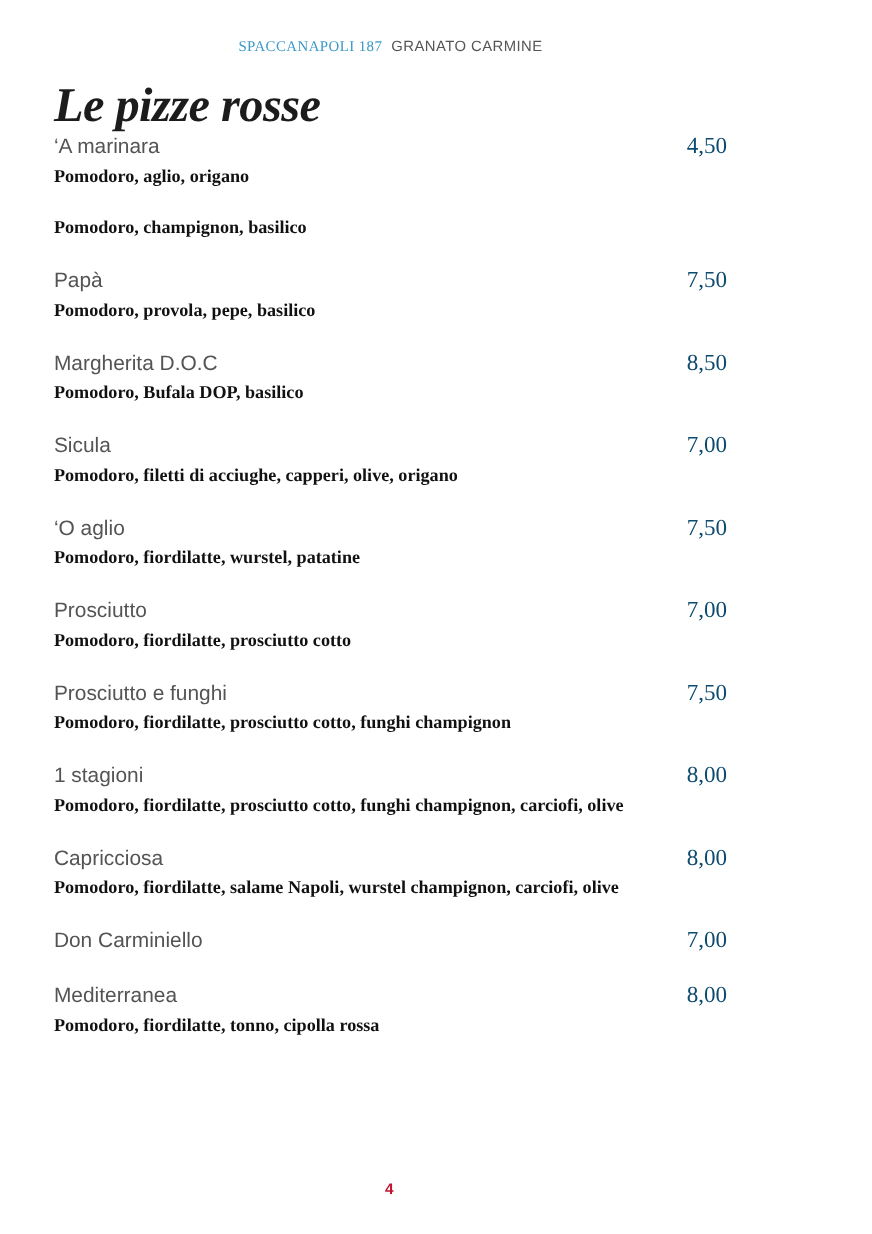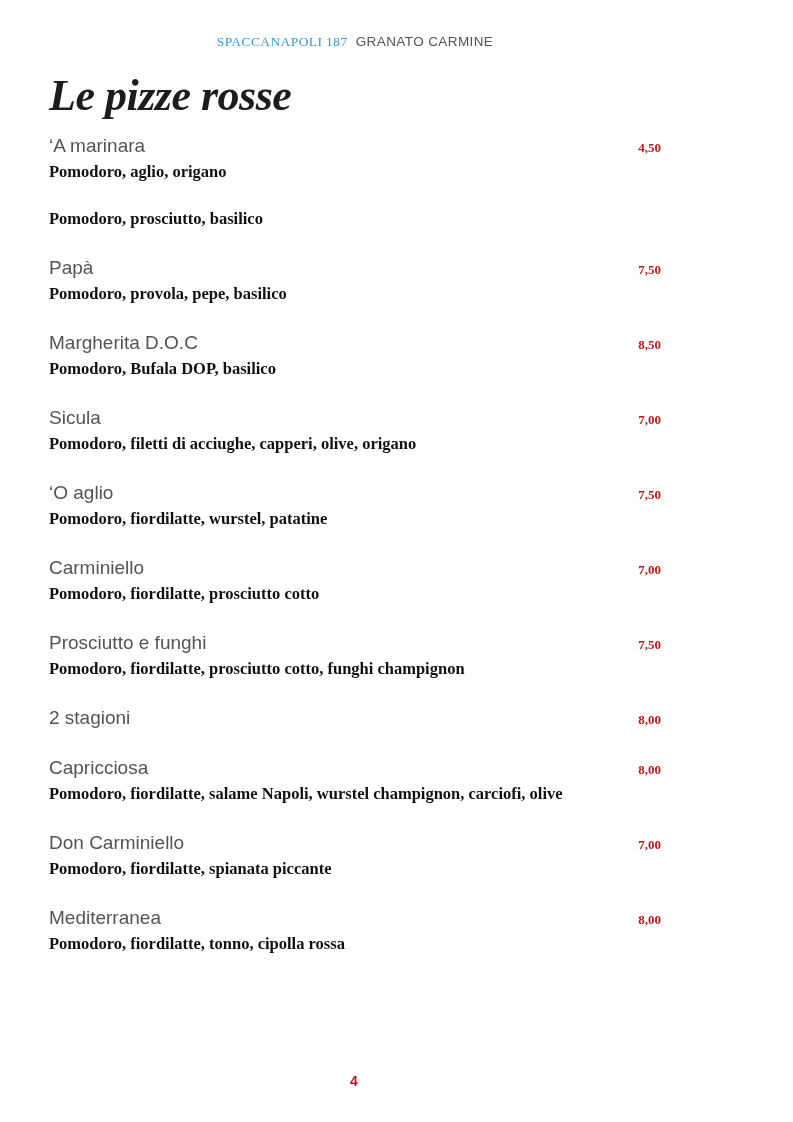--- a/index.html
+++ b/index.html
@@ -32,21 +32,21 @@
     font-family: "Liberation Serif", serif;
     color: #3b99c7;
   }
   .owner {
     font-family: "Liberation Sans", sans-serif;
     color: #555555;
     margin-left: 4px;
   }
   
   .section-title {
-    margin: 24px 0 16px 0;
+    margin: 24px 0 4px 0;
     font-family: "Liberation Serif", serif;
     font-style: italic;
     font-weight: 700;
     font-size: 44px;
     line-height: 44px;
     color: #1c1c1c;
     letter-spacing: -0.5px;
   }
   
   .menu-list {
@@ -61,24 +61,23 @@
   }
   .item-name {
     font-family: "Liberation Sans", sans-serif;
     font-weight: 400;
     font-size: 19px;
     line-height: 23px;
     color: #545454;
   }
   .item-price {
     font-family: "Liberation Serif", serif;
-    font-size: 13px;
+    font-size: 21px;
     line-height: 18px;
-    color: #b91c1c;
-    font-weight: bold;
+    color: #0c4a6e;
   }
   .item-desc {
     margin-top: 5px;
     font-family: "Liberation Serif", serif;
     font-weight: 700;
     font-size: 16.5px;
     line-height: 20px;
     color: #111111;
   }
   
@@ -112,21 +111,21 @@
     <div class="menu-list">
   <div class="menu-item">
     <div class="item-row">
       <span class="item-name">‘A marinara</span>
       <span class="item-price">4,50</span>
     </div>
     <div class="item-desc">Pomodoro, aglio, origano</div>
   </div>
 
   <div class="menu-item">
-    <div class="item-desc">Pomodoro, prosciutto, basilico</div>
+    <div class="item-desc">Pomodoro, champignon, basilico</div>
   </div>
 
   <div class="menu-item">
     <div class="item-row">
       <span class="item-name">Papà</span>
       <span class="item-price">7,50</span>
     </div>
     <div class="item-desc">Pomodoro, provola, pepe, basilico</div>
   </div>
 
@@ -149,55 +148,55 @@
   <div class="menu-item">
     <div class="item-row">
       <span class="item-name">‘O aglio</span>
       <span class="item-price">7,50</span>
     </div>
     <div class="item-desc">Pomodoro, fiordilatte, wurstel, patatine</div>
   </div>
 
   <div class="menu-item">
     <div class="item-row">
-      <span class="item-name">Carminiello</span>
+      <span class="item-name">Prosciutto</span>
       <span class="item-price">7,00</span>
     </div>
     <div class="item-desc">Pomodoro, fiordilatte, prosciutto cotto</div>
   </div>
 
   <div class="menu-item">
     <div class="item-row">
       <span class="item-name">Prosciutto e funghi</span>
       <span class="item-price">7,50</span>
     </div>
     <div class="item-desc">Pomodoro, fiordilatte, prosciutto cotto, funghi champignon</div>
   </div>
 
   <div class="menu-item">
     <div class="item-row">
-      <span class="item-name">2 stagioni</span>
+      <span class="item-name">1 stagioni</span>
       <span class="item-price">8,00</span>
     </div>
+    <div class="item-desc">Pomodoro, fiordilatte, prosciutto cotto, funghi champignon, carciofi, olive</div>
   </div>
 
   <div class="menu-item">
     <div class="item-row">
       <span class="item-name">Capricciosa</span>
       <span class="item-price">8,00</span>
     </div>
     <div class="item-desc">Pomodoro, fiordilatte, salame Napoli, wurstel champignon, carciofi, olive</div>
   </div>
 
   <div class="menu-item">
     <div class="item-row">
       <span class="item-name">Don Carminiello</span>
       <span class="item-price">7,00</span>
     </div>
-    <div class="item-desc">Pomodoro, fiordilatte, spianata piccante</div>
   </div>
 
   <div class="menu-item">
     <div class="item-row">
       <span class="item-name">Mediterranea</span>
       <span class="item-price">8,00</span>
     </div>
     <div class="item-desc">Pomodoro, fiordilatte, tonno, cipolla rossa</div>
   </div>
 </div>

